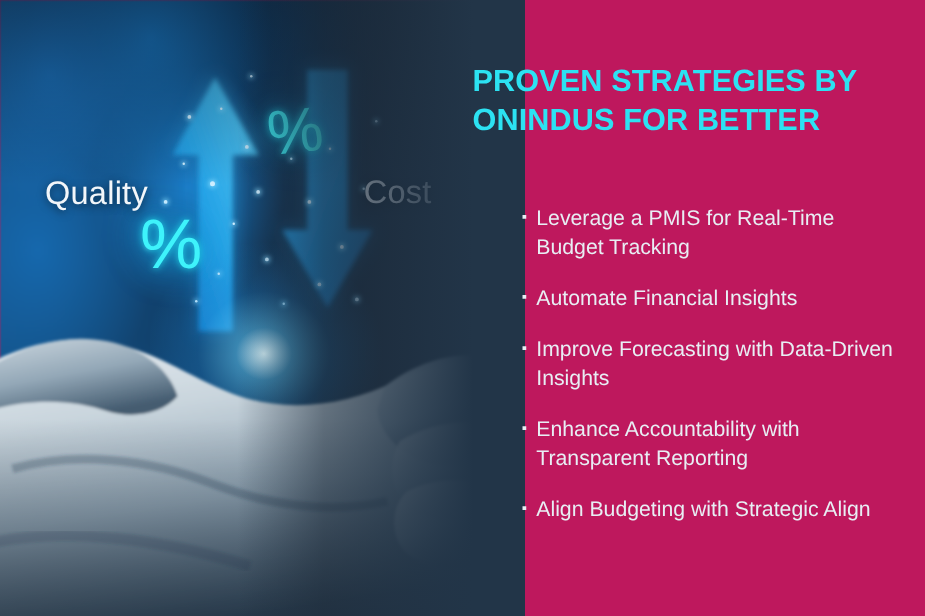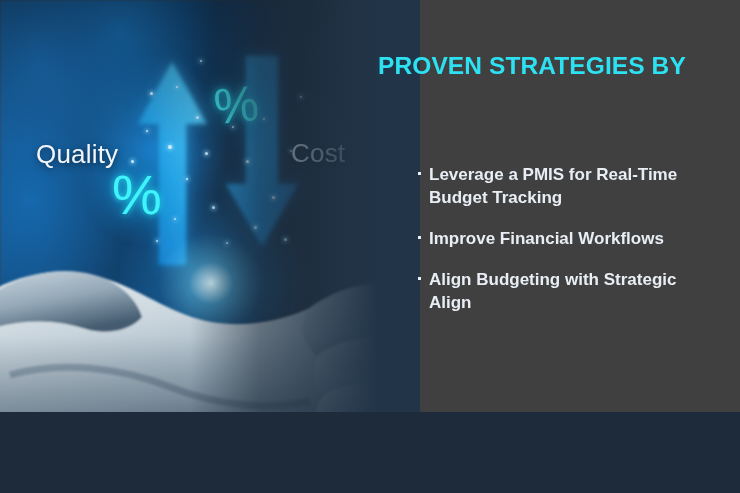--- a/index.html
+++ b/index.html
@@ -4,22 +4,22 @@
 <style>
   * { margin:0; padding:0; box-sizing:border-box; }
   html,body { background:#1d2b3a; }
   body {
     width:740px; height:493px;
     font-family:"Liberation Sans", sans-serif;
     overflow:hidden;
   }
   .banner {
     position:relative;
-    width:740px; height:412px;
-    background:#404040;
+    width:740px; height:493px;
+    background:#be185d;
     overflow:hidden;
   }
 
   
   .photo {
     position:absolute; left:0; top:0;
     width:420px; height:493px;
     overflow:hidden;
   }
   
@@ -108,21 +108,21 @@
     width:300px;
     list-style:none;
   }
   .bullets li {
     position:relative;
     color:#e8eef4;
     font-size:17px;
     line-height:23px;
     margin-bottom:18px;
     padding-left:11px;
-    font-weight:700;
+    font-weight:400;
   }
   .bullets li .bullet-dot {
     position:absolute; left:0; top:9px;
     width:3px; height:3px;
     background:#e8eef4;
   }
 </style>
 </head>
 <body>
 
@@ -235,31 +235,39 @@
       <rect x="-20" y="250" width="480" height="80" fill="url(#skin)" opacity="0"></rect>
     </svg>
 
     <div class="bg-vert"></div>
     <div class="bg-dark-right"></div>
   </div>
 
   <div class="panel">
     <h1 class="headline">
       <span>PROVEN STRATEGIES BY</span><br>
-      <br>
+      <span>ONINDUS FOR BETTER</span><br>
     </h1>
 
     <ul class="bullets">
       <li>
         <span class="bullet-dot"></span>
         <span>Leverage a PMIS for Real-Time Budget Tracking</span>
       </li>
       <li>
         <span class="bullet-dot"></span>
-        <span>Improve Financial Workflows</span>
+        <span>Automate Financial Insights</span>
+      </li>
+      <li>
+        <span class="bullet-dot"></span>
+        <span>Improve Forecasting with Data-Driven Insights</span>
+      </li>
+      <li>
+        <span class="bullet-dot"></span>
+        <span>Enhance Accountability with Transparent Reporting</span>
       </li>
       <li>
         <span class="bullet-dot"></span>
         <span>Align Budgeting with Strategic Align</span>
       </li>
     </ul>
   </div>
 
 </div>
 

